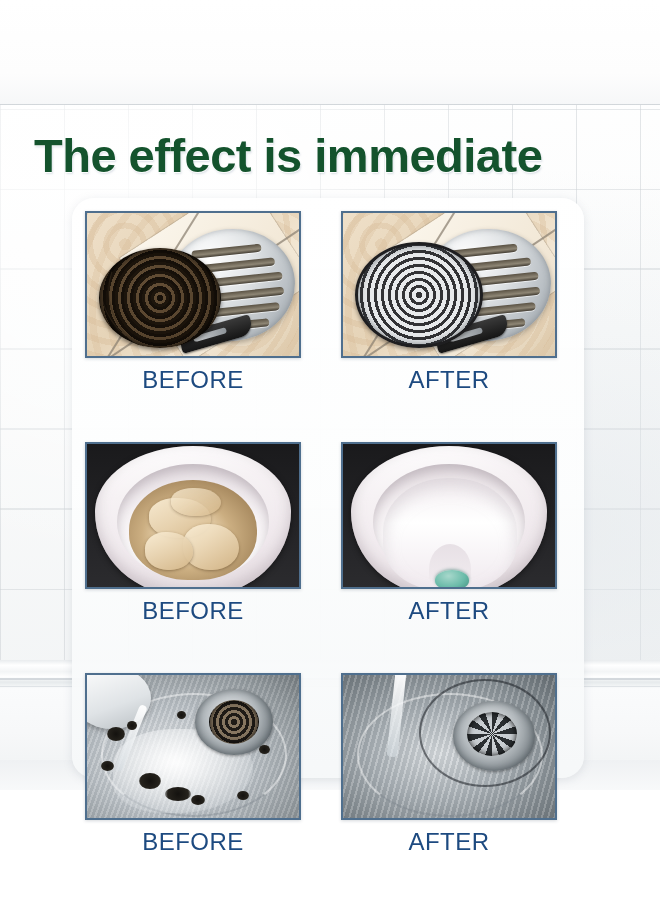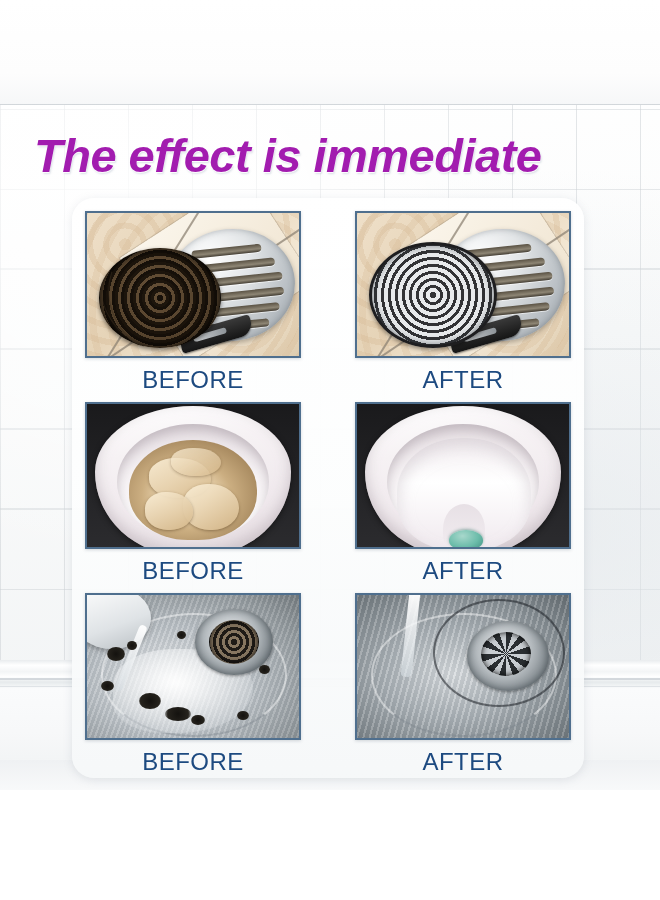--- a/index.html
+++ b/index.html
@@ -86,23 +86,22 @@
 
   
   #headline {
     position: absolute;
     left: 34px;
     top: 126px;
     width: 620px;
     font-size: 47px;
     line-height: 60px;
     font-weight: 700;
-    font-style: italic;
     letter-spacing: -0.5px;
-    color: #a21caf;
+    color: #14532d;
     text-shadow: 0 1px 0 rgba(255,255,255,0.9), 1px 2px 2px rgba(120,140,165,0.25);
     white-space: nowrap;
     user-select: none;
   }
 
   
   #panel {
     position: absolute;
     left: 72px;
     top: 198px;
@@ -117,20 +116,21 @@
   }
 
   .grid {
     position: absolute;
     left: 13px; top: 13px;
     width: 486px;
     display: grid;
     grid-template-columns: 216px 216px;
     column-gap: 54px;
     row-gap: 0px;
+    gap: 40px;
   }
   .cell { width: 216px; }
   .photo {
     width: 212px;
     height: 143px;
     border: 2px solid #4f6f8e;
     box-sizing: content-box;
     position: relative;
     overflow: hidden;
     background:#cfd4d8;

